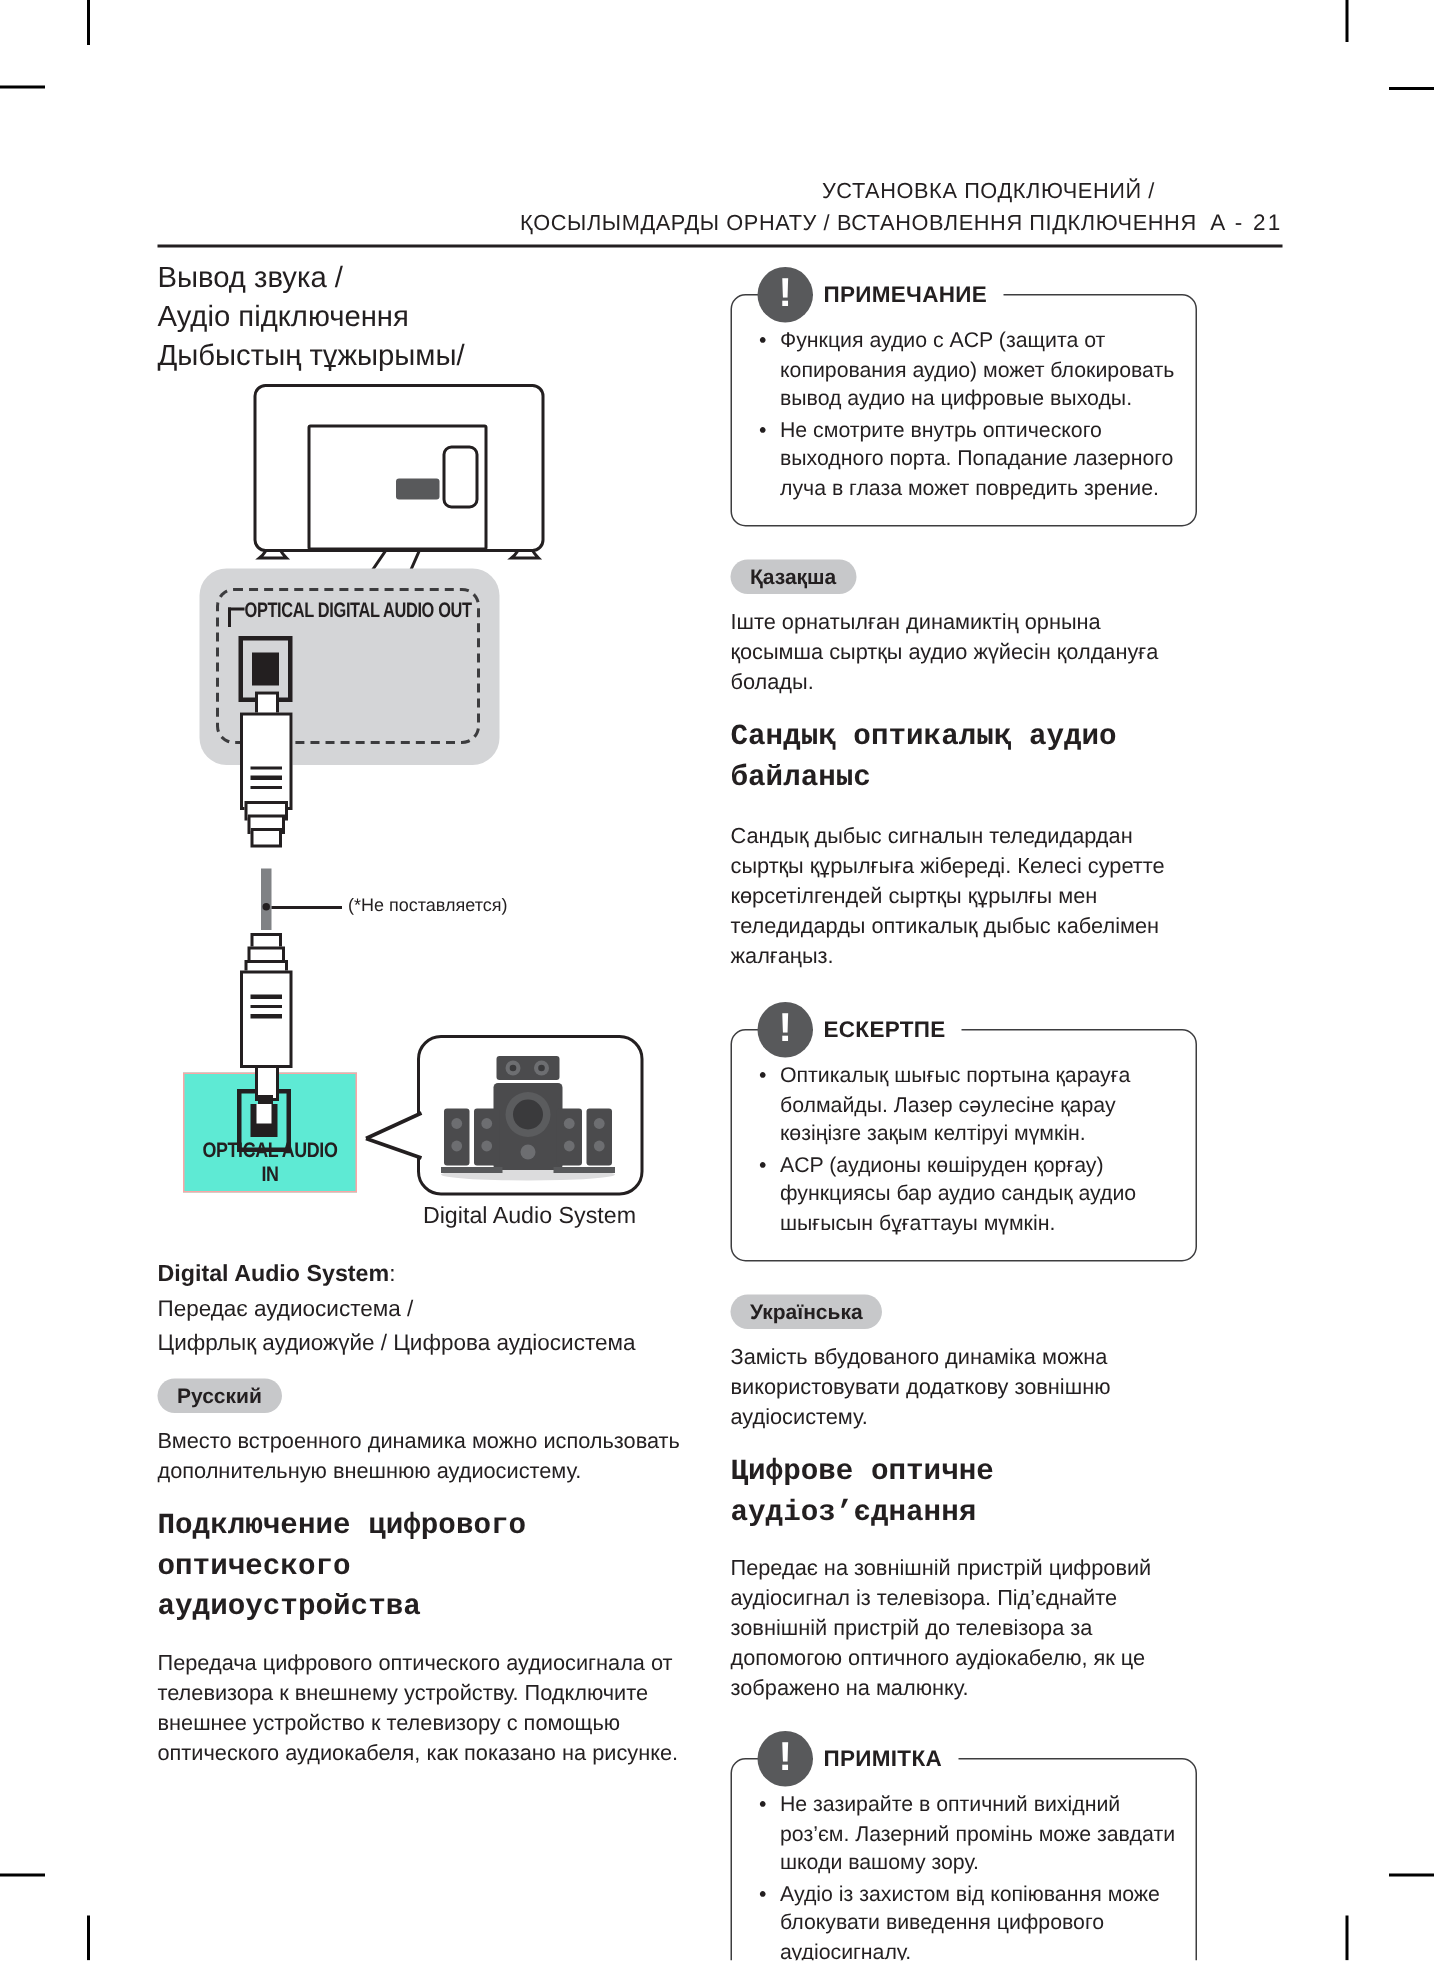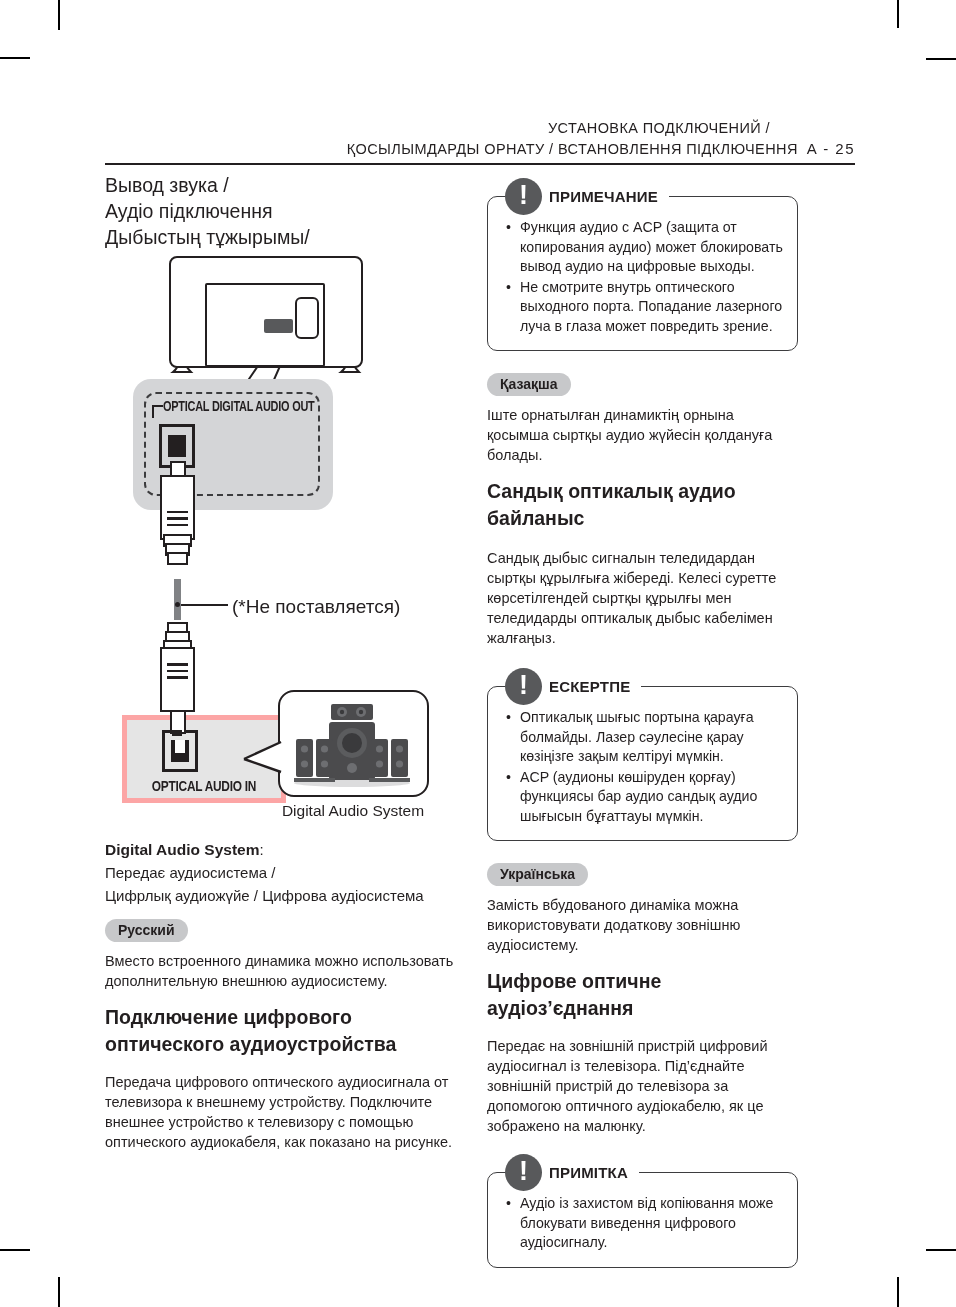--- a/index.html
+++ b/index.html
@@ -41,37 +41,37 @@
   .plug{background:#fff;border:2.5px solid #231f20;z-index:4;}
   .plug-neck-top{left:65px;top:209px;width:12px;height:16px;}
   .plug-body-top{left:55px;top:223px;width:31px;height:61px;}
   .plug-lines-bottom{position:absolute;left:5px;right:5px;bottom:8px;}
   .plug-lines-top{position:absolute;left:5px;right:5px;top:10px;}
   .plug-line{height:2.5px;background:#231f20;margin:4px 0;}
   .rib{background:#fff;border:2.5px solid #231f20;z-index:4;}
   .cable{left:69px;top:327px;width:7px;height:41px;background:#808285;z-index:4;}
   .leader-dot{left:70px;top:350px;width:5px;height:5px;border-radius:50%;background:#231f20;z-index:5;}
   .leader-line{left:76px;top:352px;width:47px;height:1.8px;background:#231f20;z-index:5;}
-  .cable-note{left:127px;top:344px;font-size:19px;z-index:5;white-space:nowrap;}
+  .cable-note{left:127px;top:344px;font-size:12px;z-index:5;white-space:nowrap;}
   .plug-neck-bot{left:65px;top:458px;width:12px;height:20px;z-index:7;}
   .plug-tip-bot{left:67px;top:478px;width:10px;height:6px;background:#231f20;z-index:8;}
-  .inbox{left:17px;top:463px;width:114px;height:78px;border:5px solid #fca5a5;background:#e5e5e5;z-index:3;padding-left:40px;}
+  .inbox{left:17px;top:463px;width:114px;height:78px;border:1px solid #fca5a5;background:#5eead4;z-index:3;}
   .port-in{position:absolute;left:35px;top:10px;width:30px;height:36px;border:3px solid #231f20;display:flex;align-items:center;justify-content:center;}
   .port-in-inner{width:18px;height:22px;background:#231f20;position:relative;}
   .port-in-tip{position:absolute;left:4px;top:0;width:10px;height:13px;background:#fff;}
   .inbox-label{position:absolute;left:0;bottom:4px;width:100%;text-align:center;font-size:14px;font-weight:bold;letter-spacing:-.3px;transform:scaleX(.85);}
   .bubble{left:173px;top:438px;width:147px;height:103px;border:2.5px solid #231f20;border-radius:16px;background:#fff;z-index:5;}
   .bubble-label{left:166px;top:550px;width:164px;text-align:center;font-size:15.5px;z-index:5;}
 
   
   .caption{margin-top:8px;font-size:15px;line-height:23px;}
   .caption b{font-size:15.5px;}
   .badge{display:inline-block;background:#c7c8ca;border-radius:13px;padding:3px 13px 4px 13px;font-size:14px;font-weight:bold;margin-top:12px;}
   .para{font-size:14.5px;line-height:20px;margin-top:9px;}
-  .h2{font-size:19.5px;font-weight:bold;line-height:27px;margin-top:13px;}
+  .h2{font-size:19.5px;font-weight:bold;line-height:27px;margin-top:13px;font-family:Liberation Mono, monospace;}
   .h2.ru{max-width:300px;}
   .h2.kk{max-width:270px;}
 
   
   .notebox{position:relative;border:1.7px solid #3d3d3f;border-radius:10px;padding:21px 13px 13px 15px;background:#fff;}
   .nb-head{position:absolute;top:-19px;left:17px;display:flex;align-items:center;}
   .nb-icon{width:37px;height:37px;border-radius:50%;background:#58595b;color:#fff;font-weight:bold;font-size:27px;line-height:35px;text-align:center;flex:0 0 37px;}
   .nb-title{background:#fff;padding:0 11px 0 7px;font-size:15px;font-weight:bold;letter-spacing:.2px;}
   .nb-list{margin:0;padding:0;list-style:none;}
   .nb-list li{position:relative;padding-left:17px;font-size:14.2px;line-height:19.5px;margin-bottom:1px;}
@@ -90,21 +90,21 @@
   <div class="cropmark" style="left:897px;top:0;width:1.6px;height:28px;"></div>
   <div class="cropmark" style="left:926px;top:58px;width:30px;height:1.6px;"></div>
   <div class="cropmark" style="left:0;top:1249px;width:30px;height:1.6px;"></div>
   <div class="cropmark" style="left:58px;top:1277px;width:1.6px;height:30px;"></div>
   <div class="cropmark" style="left:926px;top:1249px;width:30px;height:1.6px;"></div>
   <div class="cropmark" style="left:897px;top:1277px;width:1.6px;height:30px;"></div>
 
   <div class="header">
     <div class="h-line1">УСТАНОВКА ПОДКЛЮЧЕНИЙ /</div>
     <div class="h-line2-wrap">
-      <span class="h-line2">ҚОСЫЛЫМДАРДЫ ОРНАТУ / ВСТАНОВЛЕННЯ ПІДКЛЮЧЕННЯ</span><span class="h-page">A - 25</span>
+      <span class="h-line2">ҚОСЫЛЫМДАРДЫ ОРНАТУ / ВСТАНОВЛЕННЯ ПІДКЛЮЧЕННЯ</span><span class="h-page">A - 21</span>
     </div>
   </div>
   <div class="header-rule"></div>
 
   <div class="col-left">
     <div class="doc-title">
       <div>Вывод звука /</div>
       <div>Аудіо підключення</div>
       <div>Дыбыстың тұжырымы/</div>
     </div>
@@ -265,18 +265,19 @@
     <div class="para">Замість вбудованого динаміка можна використовувати додаткову зовнішню аудіосистему.</div>
     <div class="h2">Цифрове оптичне аудіоз’єднання</div>
     <div class="para" style="margin-top:14px;">Передає на зовнішній пристрій цифровий аудіосигнал із телевізора. Під’єднайте зовнішній пристрій до телевізора за допомогою оптичного аудіокабелю, як це зображено на малюнку.</div>
 
     <div class="notebox" style="margin-top:36px;">
       <div class="nb-head">
         <div class="nb-icon">!</div>
         <div class="nb-title">ПРИМІТКА</div>
       </div>
       <ul class="nb-list">
+        <li><span>Не зазирайте в оптичний вихідний роз’єм. Лазерний промінь може завдати шкоди вашому зору.</span></li>
         <li><span>Аудіо із захистом від копіювання може блокувати виведення цифрового аудіосигналу.</span></li>
       </ul>
     </div>
 
   </div>
 </div>
 
 </body></html>

